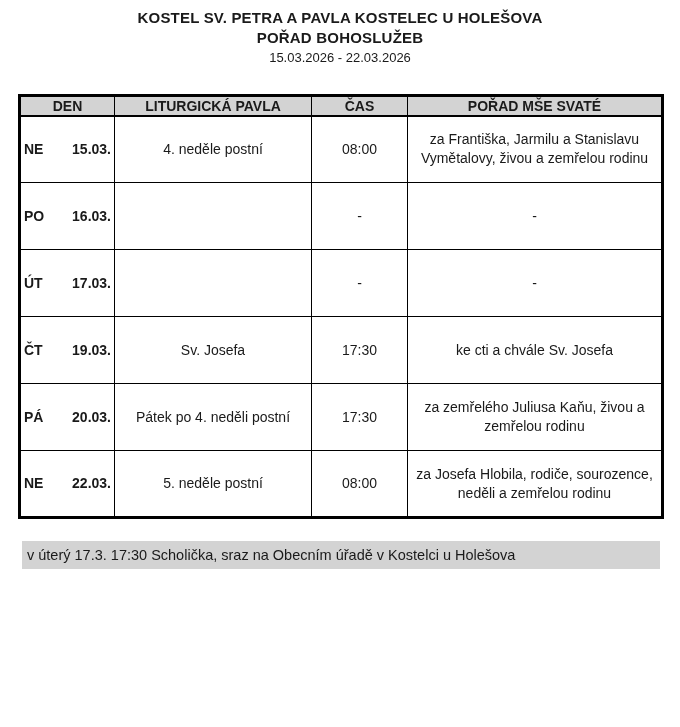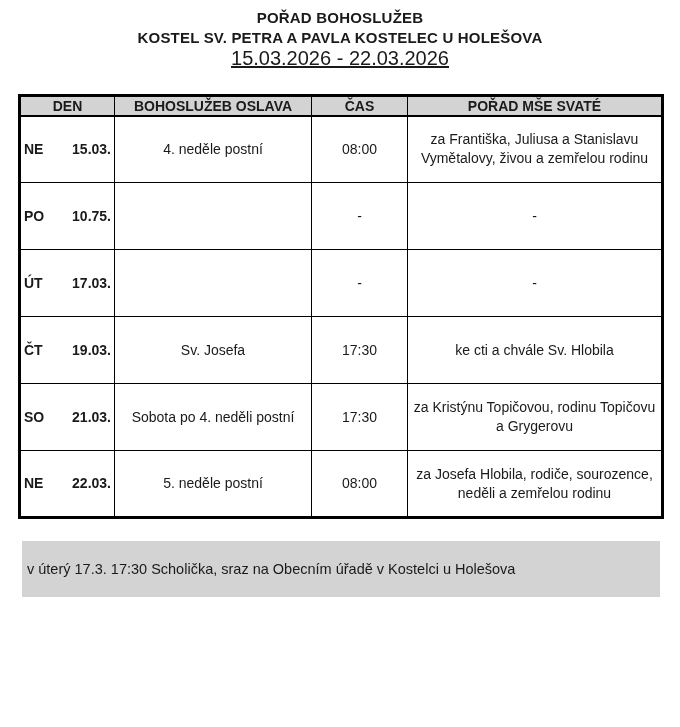--- a/index.html
+++ b/index.html
@@ -22,24 +22,23 @@
     padding-top:8px;
     text-align:center;
   }
   .title-line{
     font-size:15px;
     font-weight:bold;
     line-height:20px;
     letter-spacing:0.2px;
   }
   .date-range{
-    font-size:20px;
+    font-size:13px;
     font-weight:normal;
     line-height:20px;
-    text-decoration:underline;
   }
   
   table.schedule{
     border-collapse:collapse;
     table-layout:fixed;
     margin:26px 0 0 18px;
     width:643px;
     border:3px solid var(--border-color);
   }
   col.c-day{width:95px;}
@@ -74,70 +73,70 @@
   .day-wrap{
     display:flex;
     justify-content:space-between;
     align-items:flex-start;
     width:100%;
   }
   
   .footer-note{
     margin:22px 0 0 22px;
     width:638px;
-    height:56px;
+    height:28px;
     background:var(--gray-bg);
     display:flex;
     align-items:center;
     padding-left:5px;
     font-size:14.5px;
   }
 </style>
 </head>
 <body>
 
 <div class="titles">
+  <div class="title-line">KOSTEL SV. PETRA A PAVLA KOSTELEC U HOLEŠOVA</div>
   <div class="title-line">POŘAD BOHOSLUŽEB</div>
-  <div class="title-line">KOSTEL SV. PETRA A PAVLA KOSTELEC U HOLEŠOVA</div>
   <div class="date-range">15.03.2026 - 22.03.2026</div>
 </div>
 
 <table class="schedule">
   <colgroup>
     <col class="c-day">
     <col class="c-celebration">
     <col class="c-time">
     <col class="c-intention">
   </colgroup>
   <thead>
     <tr>
       <th>DEN</th>
-      <th>BOHOSLUŽEB OSLAVA</th>
+      <th>LITURGICKÁ PAVLA</th>
       <th>ČAS</th>
       <th>POŘAD MŠE SVATÉ</th>
     </tr>
   </thead>
   <tbody>
   <tr>
     <td class="day-cell">
       <span class="day-wrap">
         <span>NE</span>
         <span>15.03.</span>
       </span>
     </td>
     <td>4. neděle postní</td>
     <td>08:00</td>
-    <td>za Františka, Juliusa a Stanislavu Vymětalovy, živou a zemřelou rodinu</td>
+    <td>za Františka, Jarmilu a Stanislavu Vymětalovy, živou a zemřelou rodinu</td>
   </tr>
 
   <tr>
     <td class="day-cell">
       <span class="day-wrap">
         <span>PO</span>
-        <span>10.75.</span>
+        <span>16.03.</span>
       </span>
     </td>
     <td></td>
     <td>-</td>
     <td>-</td>
   </tr>
 
   <tr>
     <td class="day-cell">
       <span class="day-wrap">
@@ -153,35 +152,35 @@
 
   <tr>
     <td class="day-cell">
       <span class="day-wrap">
         <span>ČT</span>
         <span>19.03.</span>
       </span>
     </td>
     <td>Sv. Josefa</td>
     <td>17:30</td>
-    <td>ke cti a chvále Sv. Hlobila</td>
+    <td>ke cti a chvále Sv. Josefa</td>
   </tr>
-
 
   <tr>
     <td class="day-cell">
       <span class="day-wrap">
-        <span>SO</span>
-        <span>21.03.</span>
+        <span>PÁ</span>
+        <span>20.03.</span>
       </span>
     </td>
-    <td>Sobota po 4. neděli postní</td>
+    <td>Pátek po 4. neděli postní</td>
     <td>17:30</td>
-    <td>za Kristýnu Topičovou, rodinu Topičovu a Grygerovu</td>
+    <td>za zemřelého Juliusa Kaňu, živou a zemřelou rodinu</td>
   </tr>
+
 
   <tr>
     <td class="day-cell">
       <span class="day-wrap">
         <span>NE</span>
         <span>22.03.</span>
       </span>
     </td>
     <td>5. neděle postní</td>
     <td>08:00</td>

